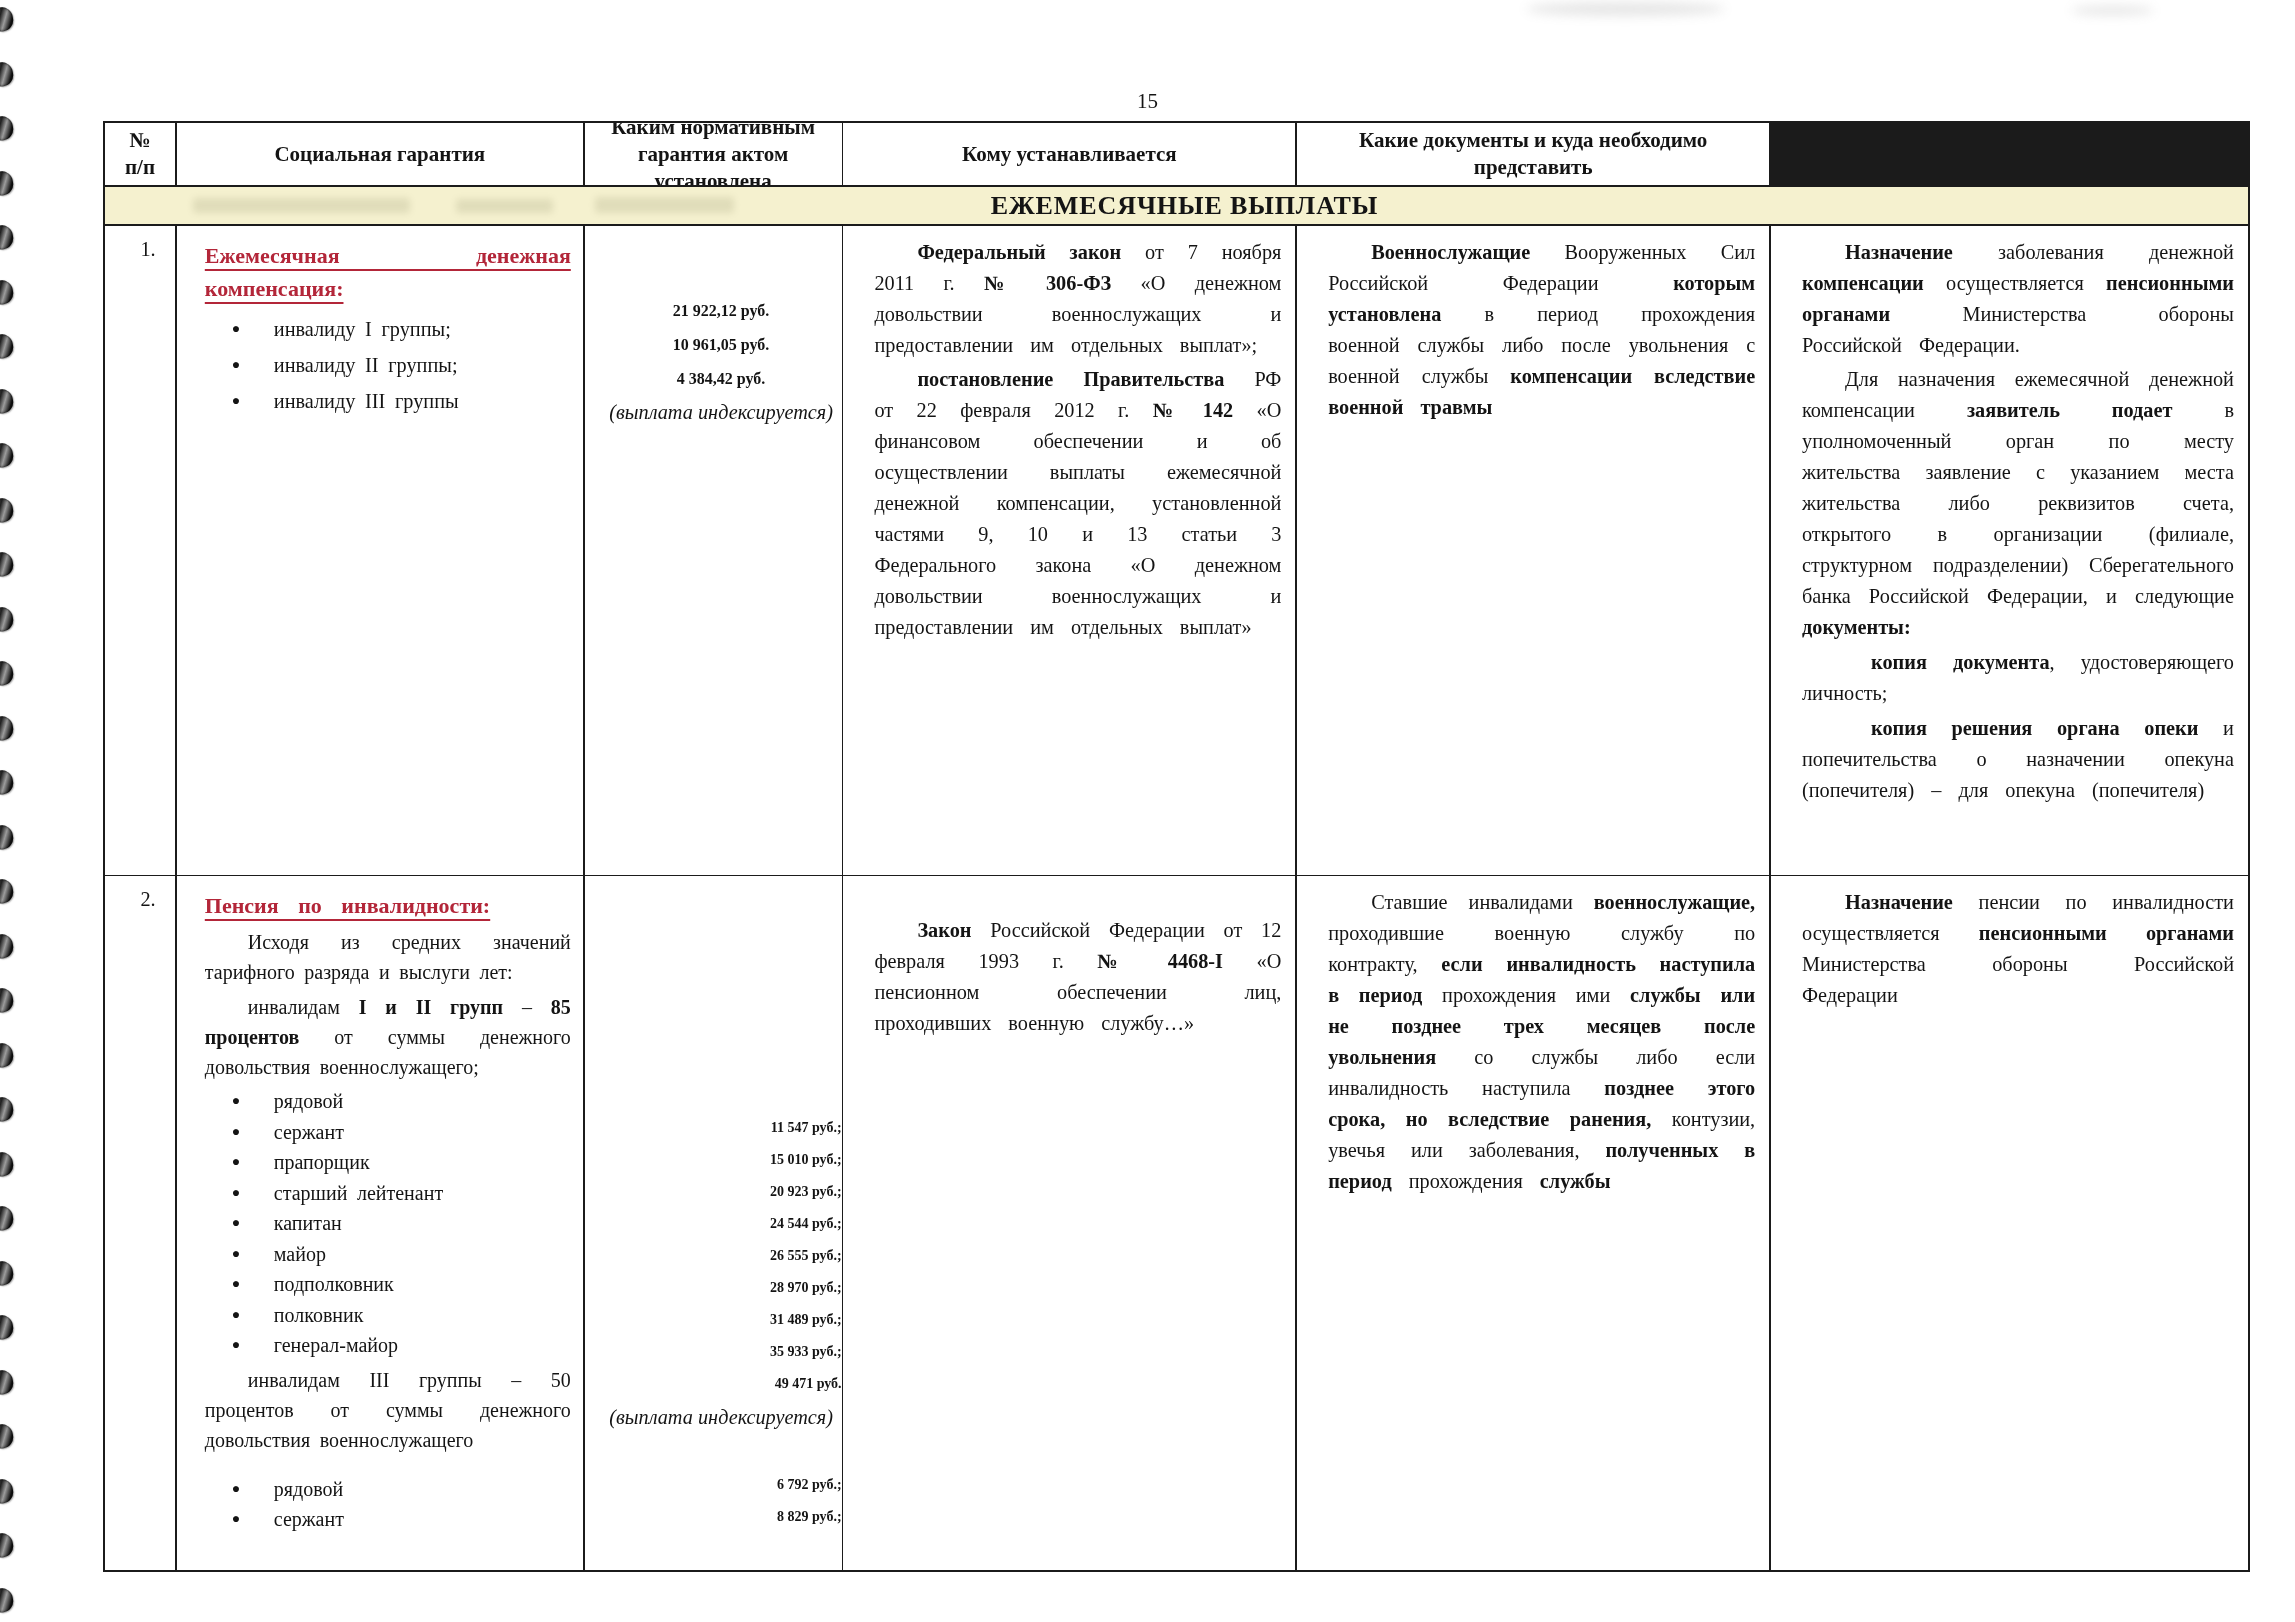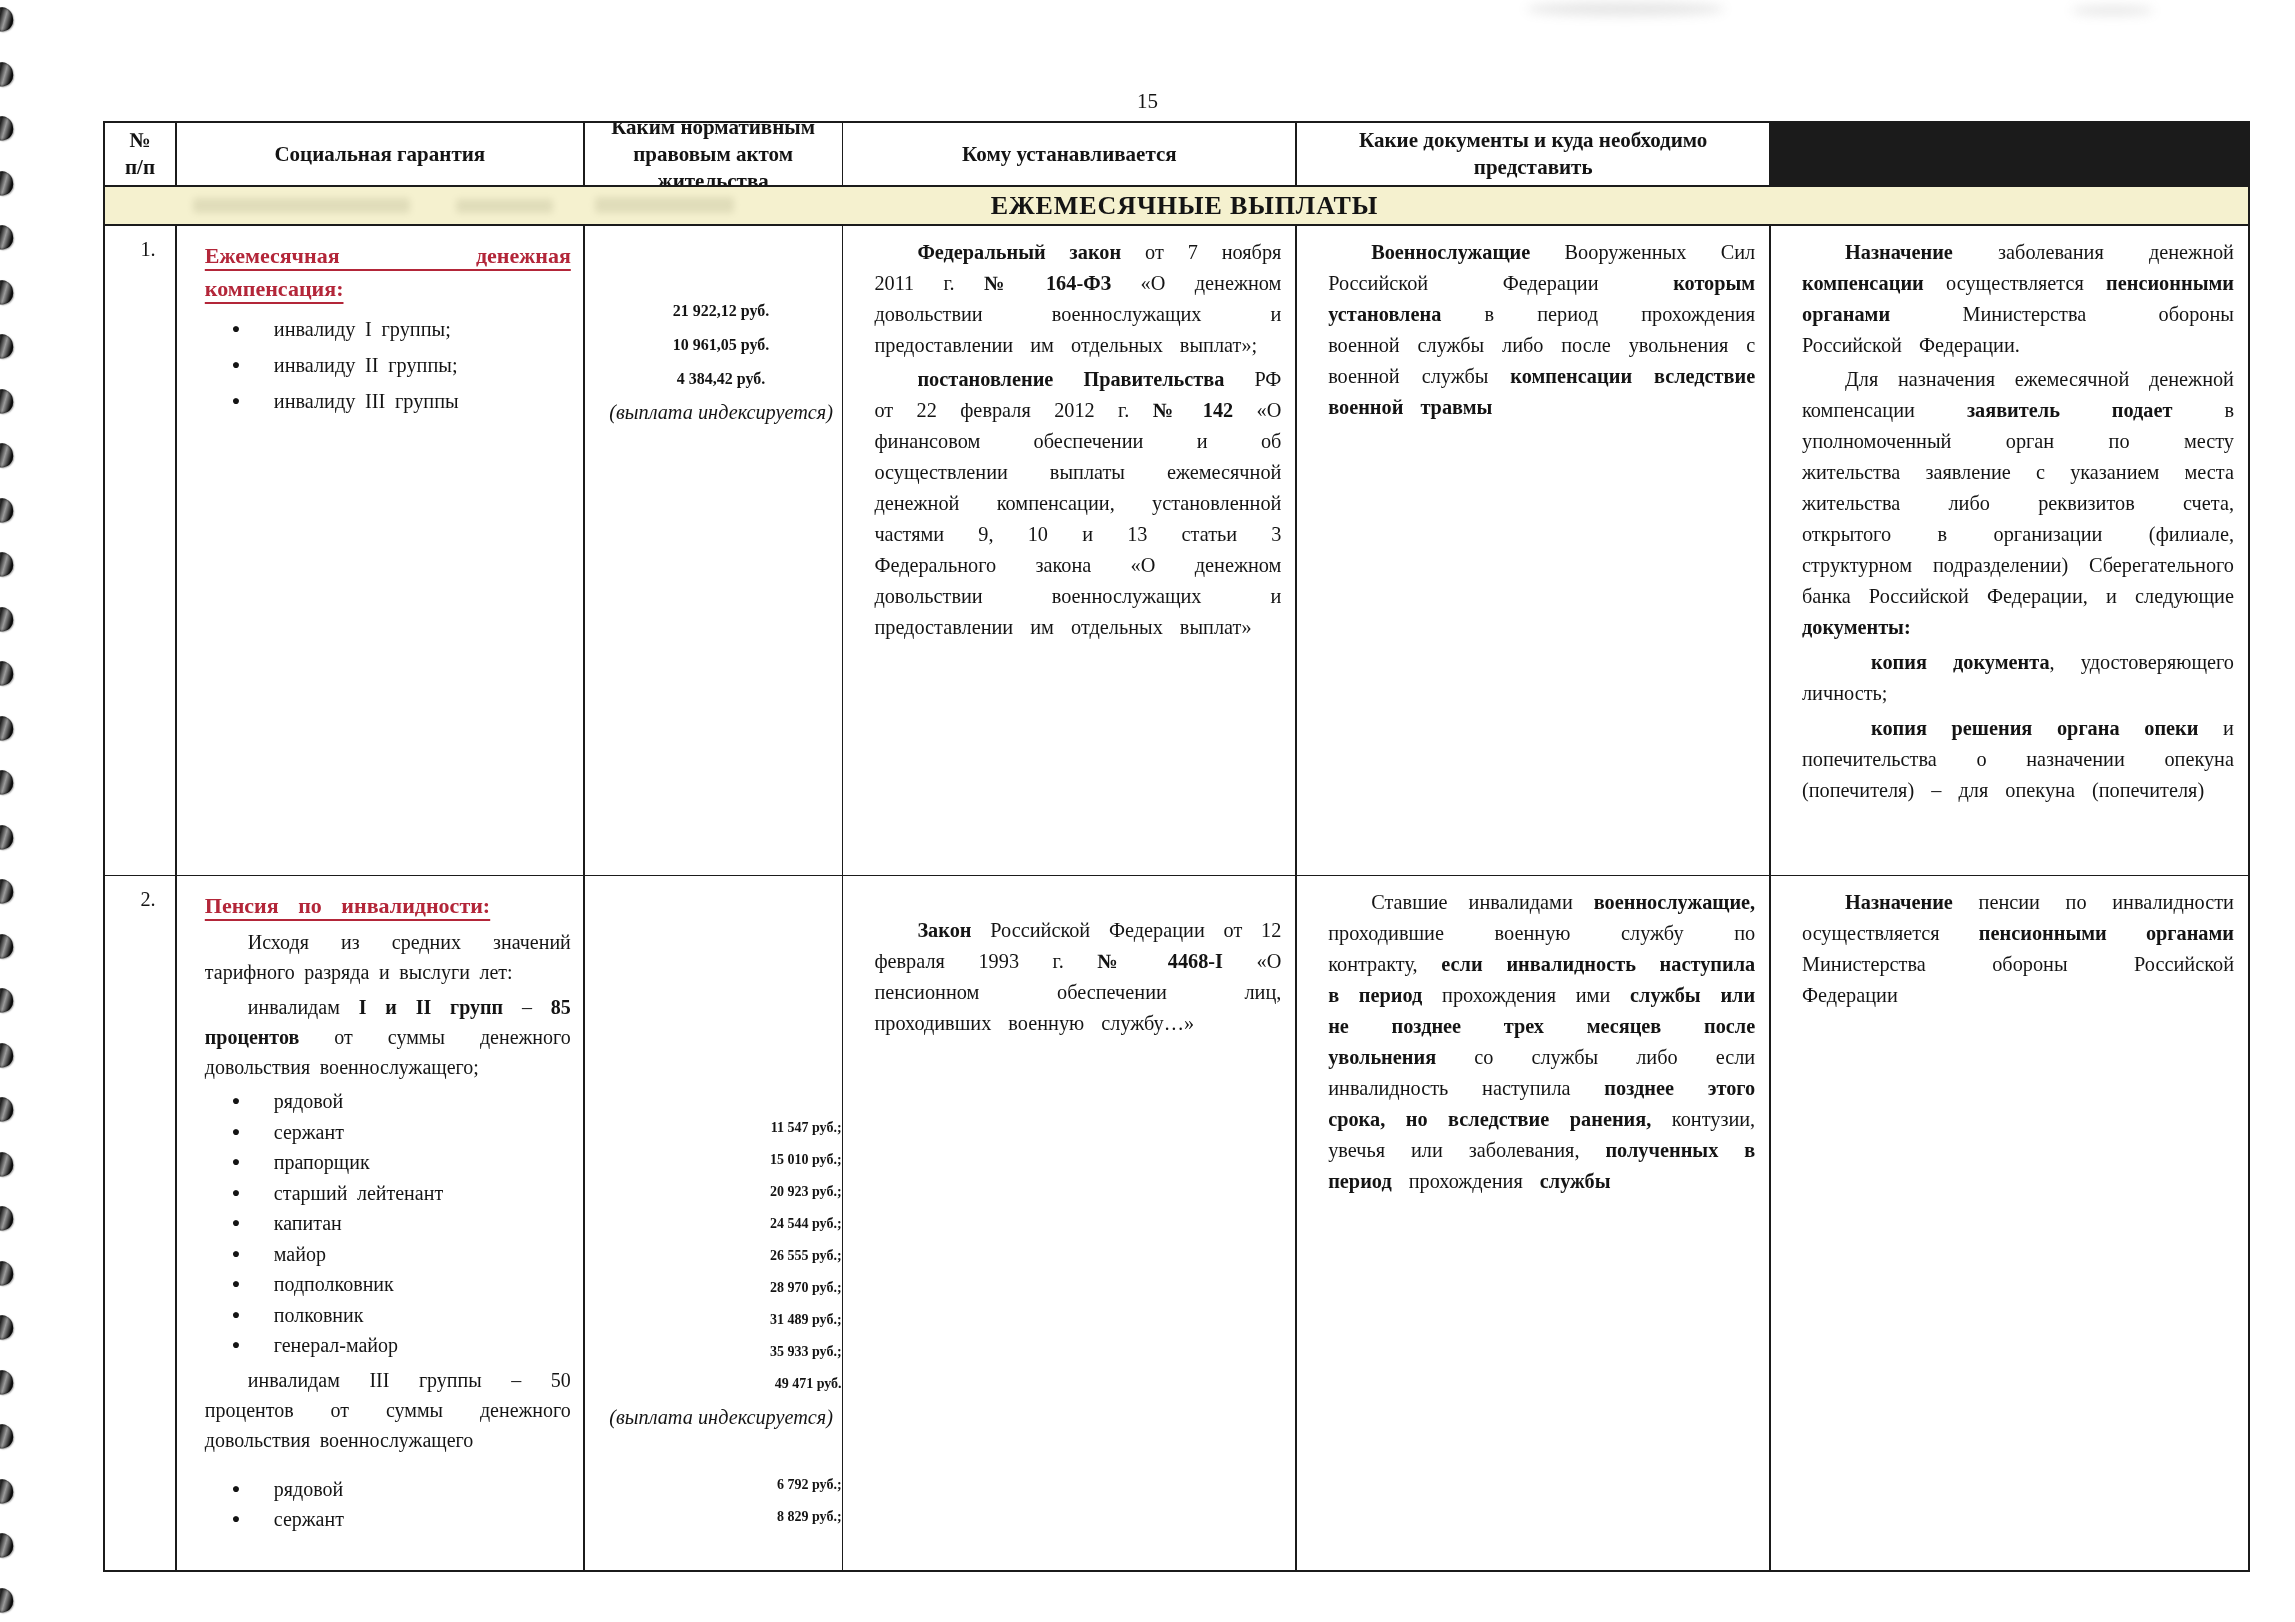--- a/index.html
+++ b/index.html
@@ -117,21 +117,21 @@
 
   <div class="page-num">15</div>
 
   <div class="doc-table">
 
     <div class="cell hcell">
       <span>№</span>
       <span>п/п</span>
     </div>
     <div class="cell hcell">Социальная гарантия</div>
-    <div class="cell hcell">Каким нормативным правовым актом жительства</div>
+    <div class="cell hcell">Каким нормативным гарантия актом установлена</div>
     <div class="cell hcell">Кому устанавливается</div>
     <div class="cell hcell">Какие документы и куда необходимо представить</div>
 
     <div class="cell banner">
       <div class="ghost g1"></div>
       <div class="ghost g2"></div>
       <div class="ghost g3"></div>
       <span class="banner-text">ЕЖЕМЕСЯЧНЫЕ ВЫПЛАТЫ</span>
     </div>
 
@@ -150,21 +150,21 @@
 
     <div class="cell amount r1">
       <div class="line">21 922,12 руб.</div>
       <div class="line">10 961,05 руб.</div>
       <div class="line">4 384,42 руб.</div>
       <div class="note">(выплата индексируется)</div>
     </div>
 
     <div class="cell">
       <div class="txt">
-        <p class="ind"><span class="b">Федеральный закон</span><span> от 7 ноября 2011 г. </span><span class="b">№ 164-ФЗ</span><span> «О денежном довольствии военнослужащих и предоставлении им отдельных выплат»;</span></p>
+        <p class="ind"><span class="b">Федеральный закон</span><span> от 7 ноября 2011 г. </span><span class="b">№ 306-ФЗ</span><span> «О денежном довольствии военнослужащих и предоставлении им отдельных выплат»;</span></p>
         <p class="ind"><span class="b">постановление Правительства</span><span> РФ от 22 февраля 2012 г. </span><span class="b">№ 142</span><span> «О финансовом обеспечении и об осуществлении выплаты ежемесячной денежной компенсации, установленной частями 9, 10 и 13 статьи 3 Федерального закона «О денежном довольствии военнослужащих и предоставлении им отдельных выплат»</span></p>
       </div>
     </div>
 
     <div class="cell">
       <div class="txt">
         <p class="ind"><span class="b">Военнослужащие</span><span> Вооруженных Сил Российской Федерации </span><span class="b">которым установлена</span><span> в период прохождения военной службы либо после увольнения с военной службы </span><span class="b">компенсации вследствие военной травмы</span></p>
       </div>
     </div>
 

